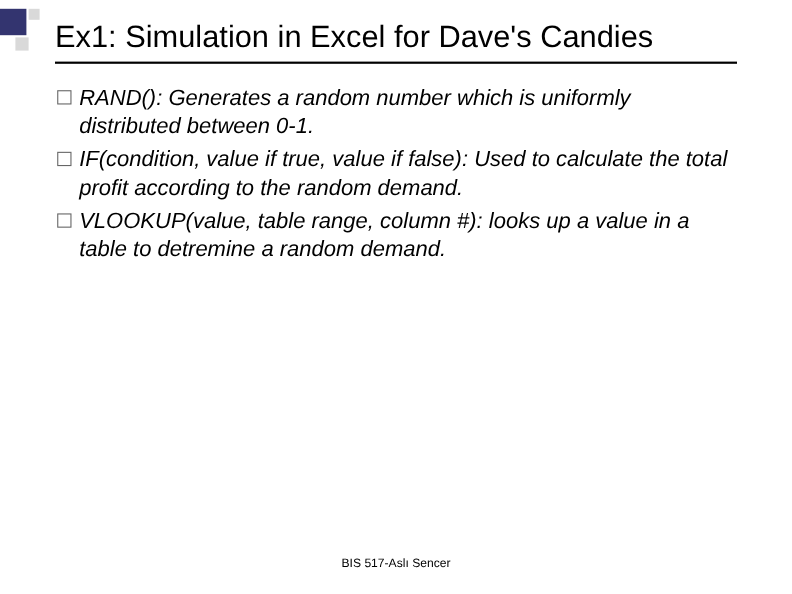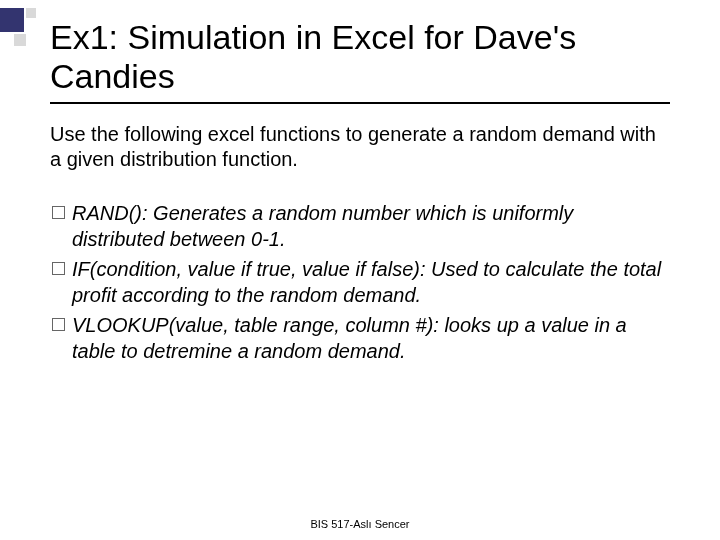--- a/index.html
+++ b/index.html
@@ -41,21 +41,21 @@
     width: 10px;
     height: 10px;
     background: #d9d9d9;
   }
   .slide {
     padding: 18px 50px 20px 50px;
     height: 100%;
     position: relative;
   }
   .title {
-    font-size: 34px;
+    font-size: 28px;
     font-weight: 400;
     color: #000;
     line-height: 1.15;
     margin-bottom: 6px;
   }
   .rule {
     border: none;
     border-top: 2px solid #000;
     margin-bottom: 18px;
   }
@@ -83,40 +83,39 @@
     position: absolute;
     left: 2px;
     top: 6px;
     width: 11px;
     height: 11px;
     border: 1.5px solid #666;
     background: transparent;
   }
   .footer {
     position: absolute;
-    bottom: 10px;
+    bottom: 22px;
     left: 0;
     width: 100%;
     text-align: center;
     font-size: 11px;
     color: #000;
   }
 </style>
 </head>
 <body>
 
 <div class="corner-deco">
   <div class="sq-big"></div>
   <div class="sq-tiny"></div>
   <div class="sq-small"></div>
 </div>
 
 <div class="slide">
   <h1 class="title">Ex1: Simulation in Excel for Dave's Candies</h1>
   <hr class="rule">
-  <p class="intro">Use the following excel functions to generate a random demand with a given distribution function.</p>
   <ul class="bullets">
     <li>RAND(): Generates a random number which is uniformly distributed between 0-1.</li>
     <li>IF(condition, value if true, value if false): Used to calculate the total profit according to the random demand.</li>
     <li>VLOOKUP(value, table range, column #): looks up a value in a table to detremine a random demand.</li>
   </ul>
   <div class="footer">BIS 517-Aslı Sencer</div>
 </div>
 
 </body></html>

